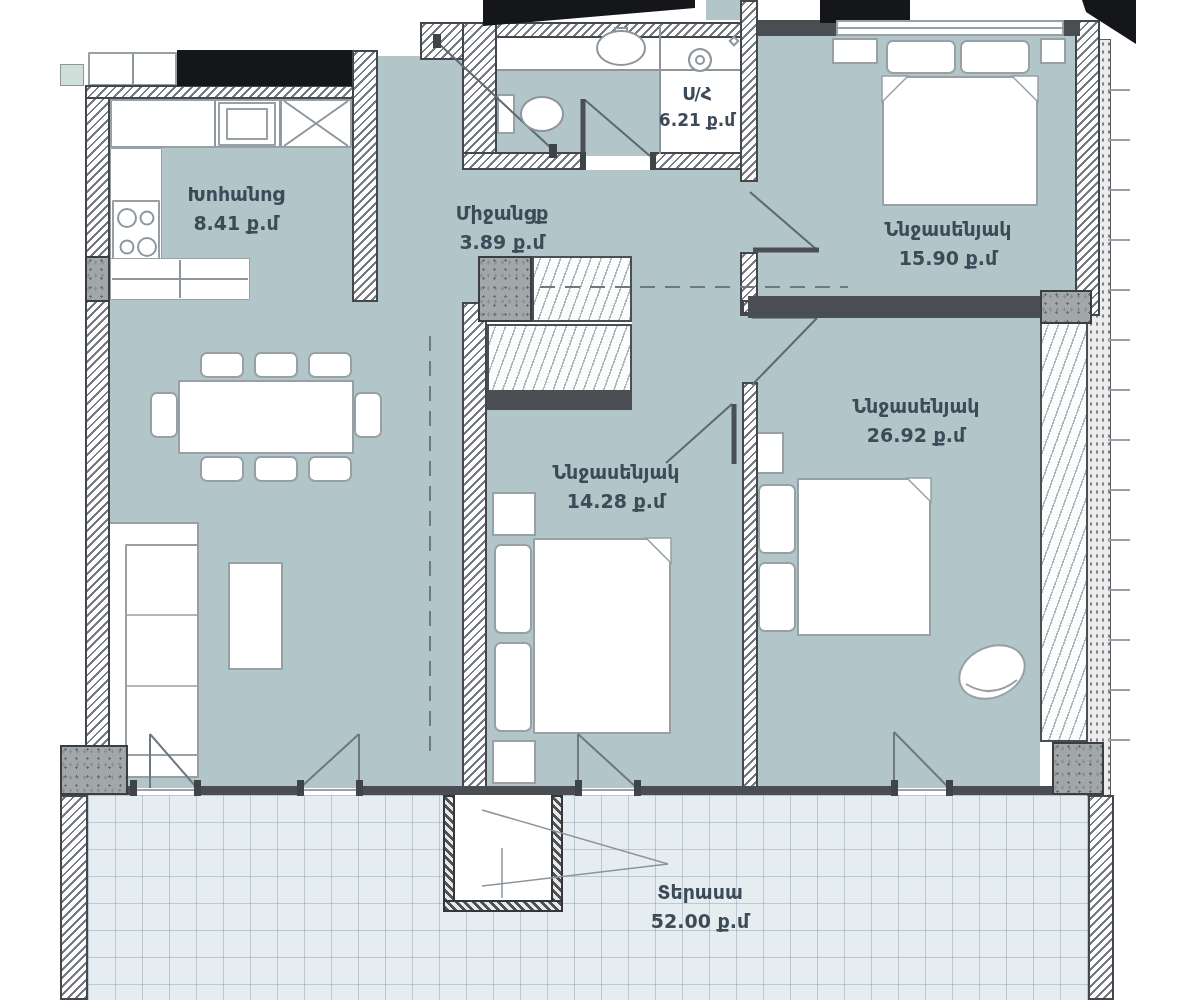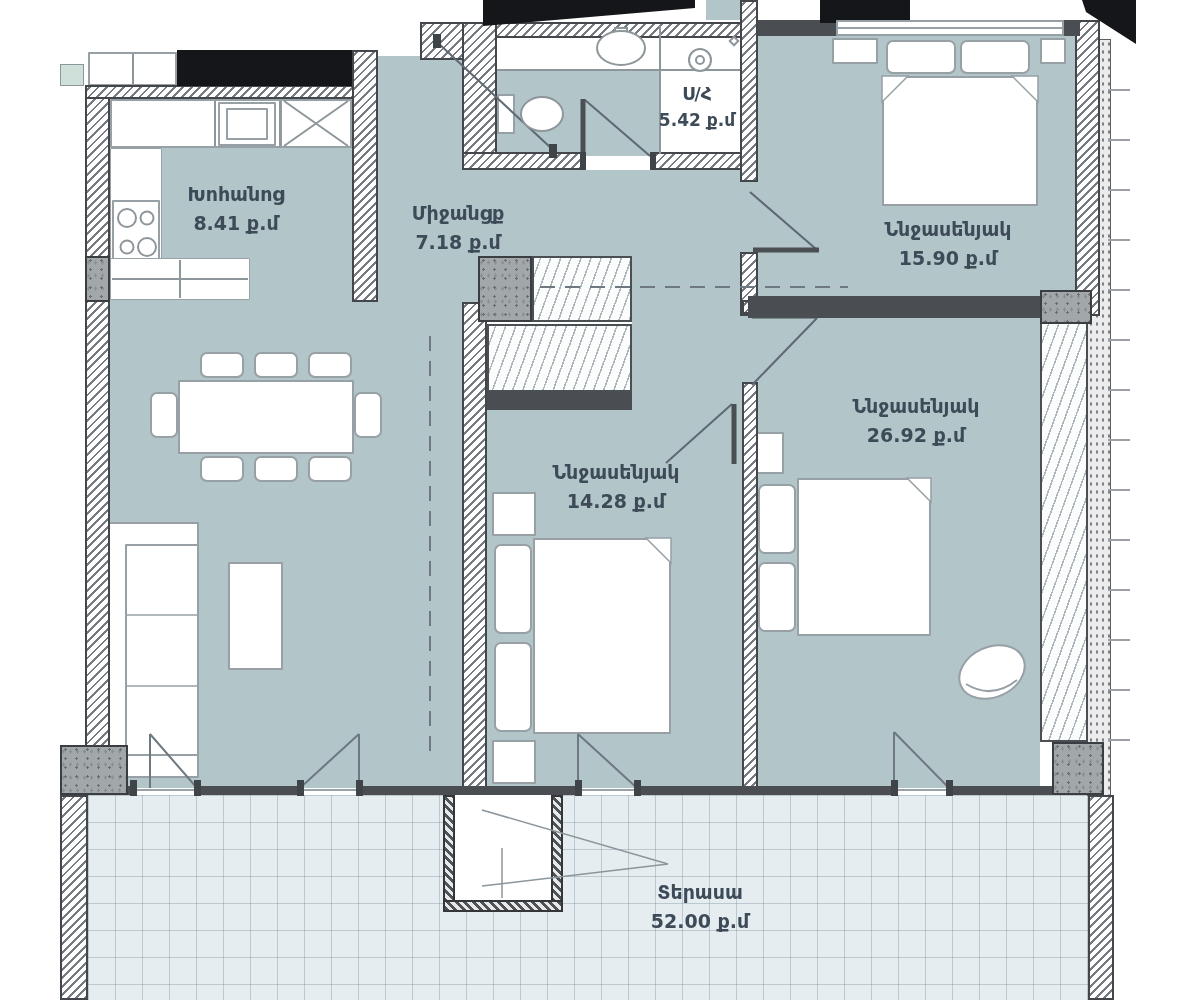--- a/index.html
+++ b/index.html
@@ -256,27 +256,27 @@
         <line x1="1108" y1="640" x2="1130" y2="640"></line>
       <line x1="1108" y1="690" x2="1130" y2="690"></line>
         <line x1="1108" y1="740" x2="1130" y2="740"></line>
     </g>
   </svg>
 
   <div class="lbl" style="left:236px;top:208px;">
     <div>Խոհանոց</div>
     <div>8.41 ք.մ</div>
   </div>
-  <div class="lbl" style="left:458px;top:227px;">
+  <div class="lbl" style="left:502px;top:227px;">
     <div>Միջանցք</div>
-    <div>7.18 ք.մ</div>
+    <div>3.89 ք.մ</div>
   </div>
   <div class="lbl small" style="left:697px;top:107px;">
     <div>Ս/Հ</div>
-    <div>5.42 ք.մ</div>
+    <div>6.21 ք.մ</div>
   </div>
   <div class="lbl" style="left:948px;top:243px;">
     <div>Ննջասենյակ</div>
     <div>15.90 ք.մ</div>
   </div>
   <div class="lbl" style="left:916px;top:420px;">
     <div>Ննջասենյակ</div>
     <div>26.92 ք.մ</div>
   </div>
   <div class="lbl" style="left:616px;top:486px;">

